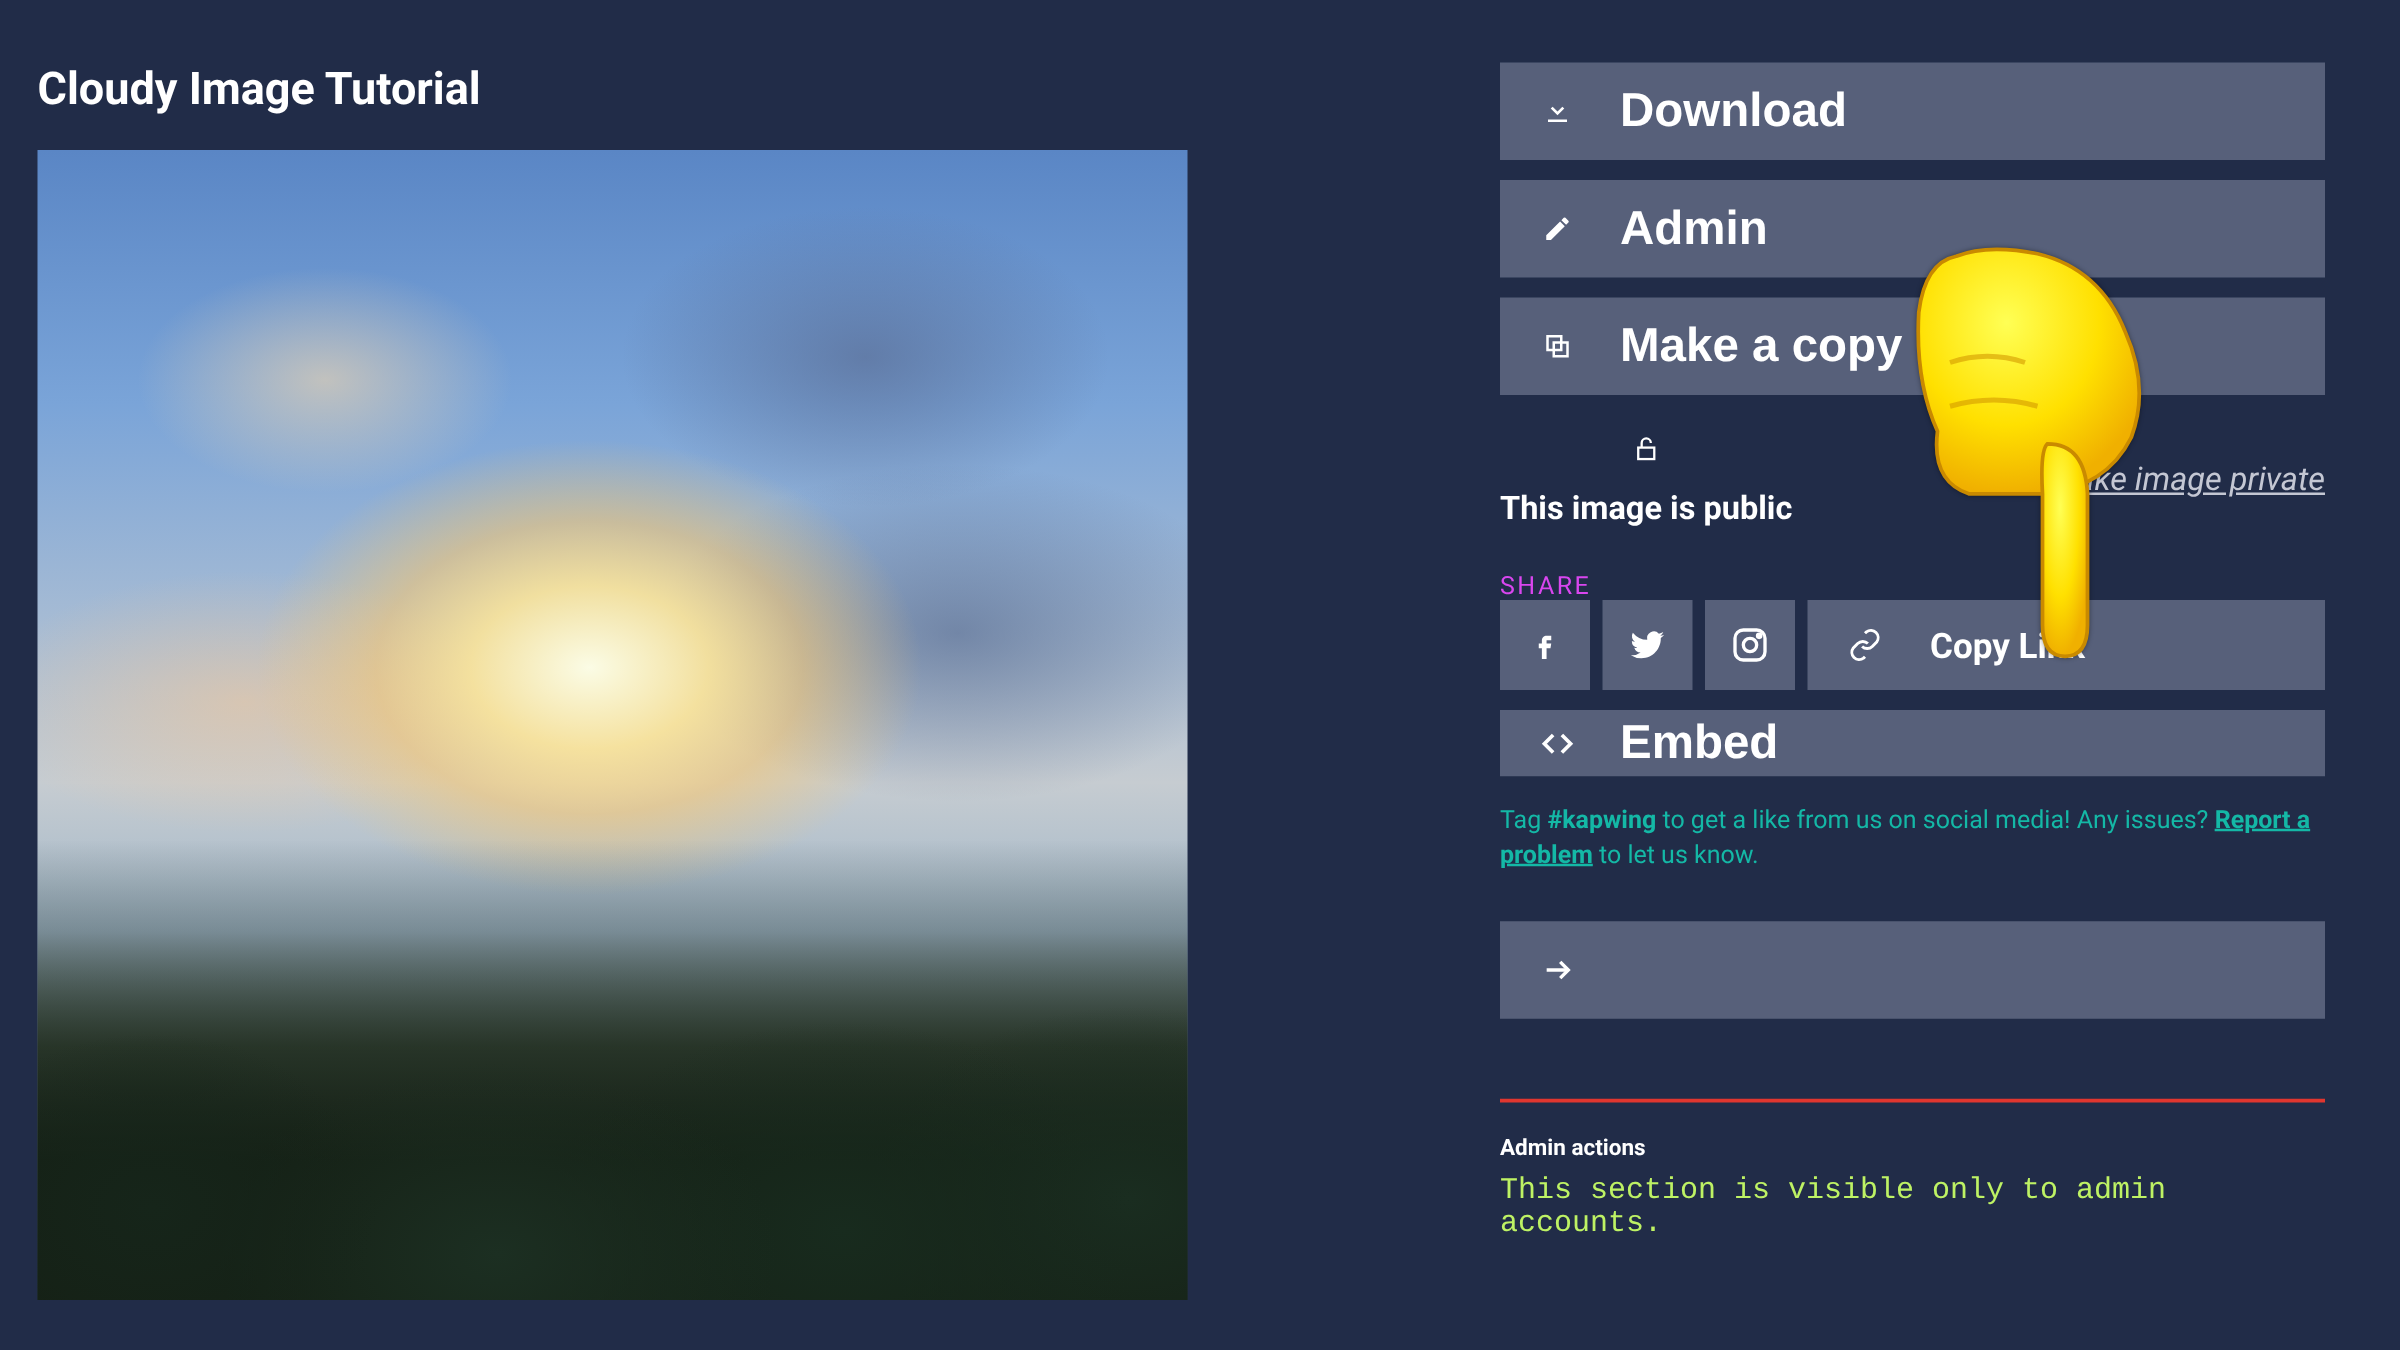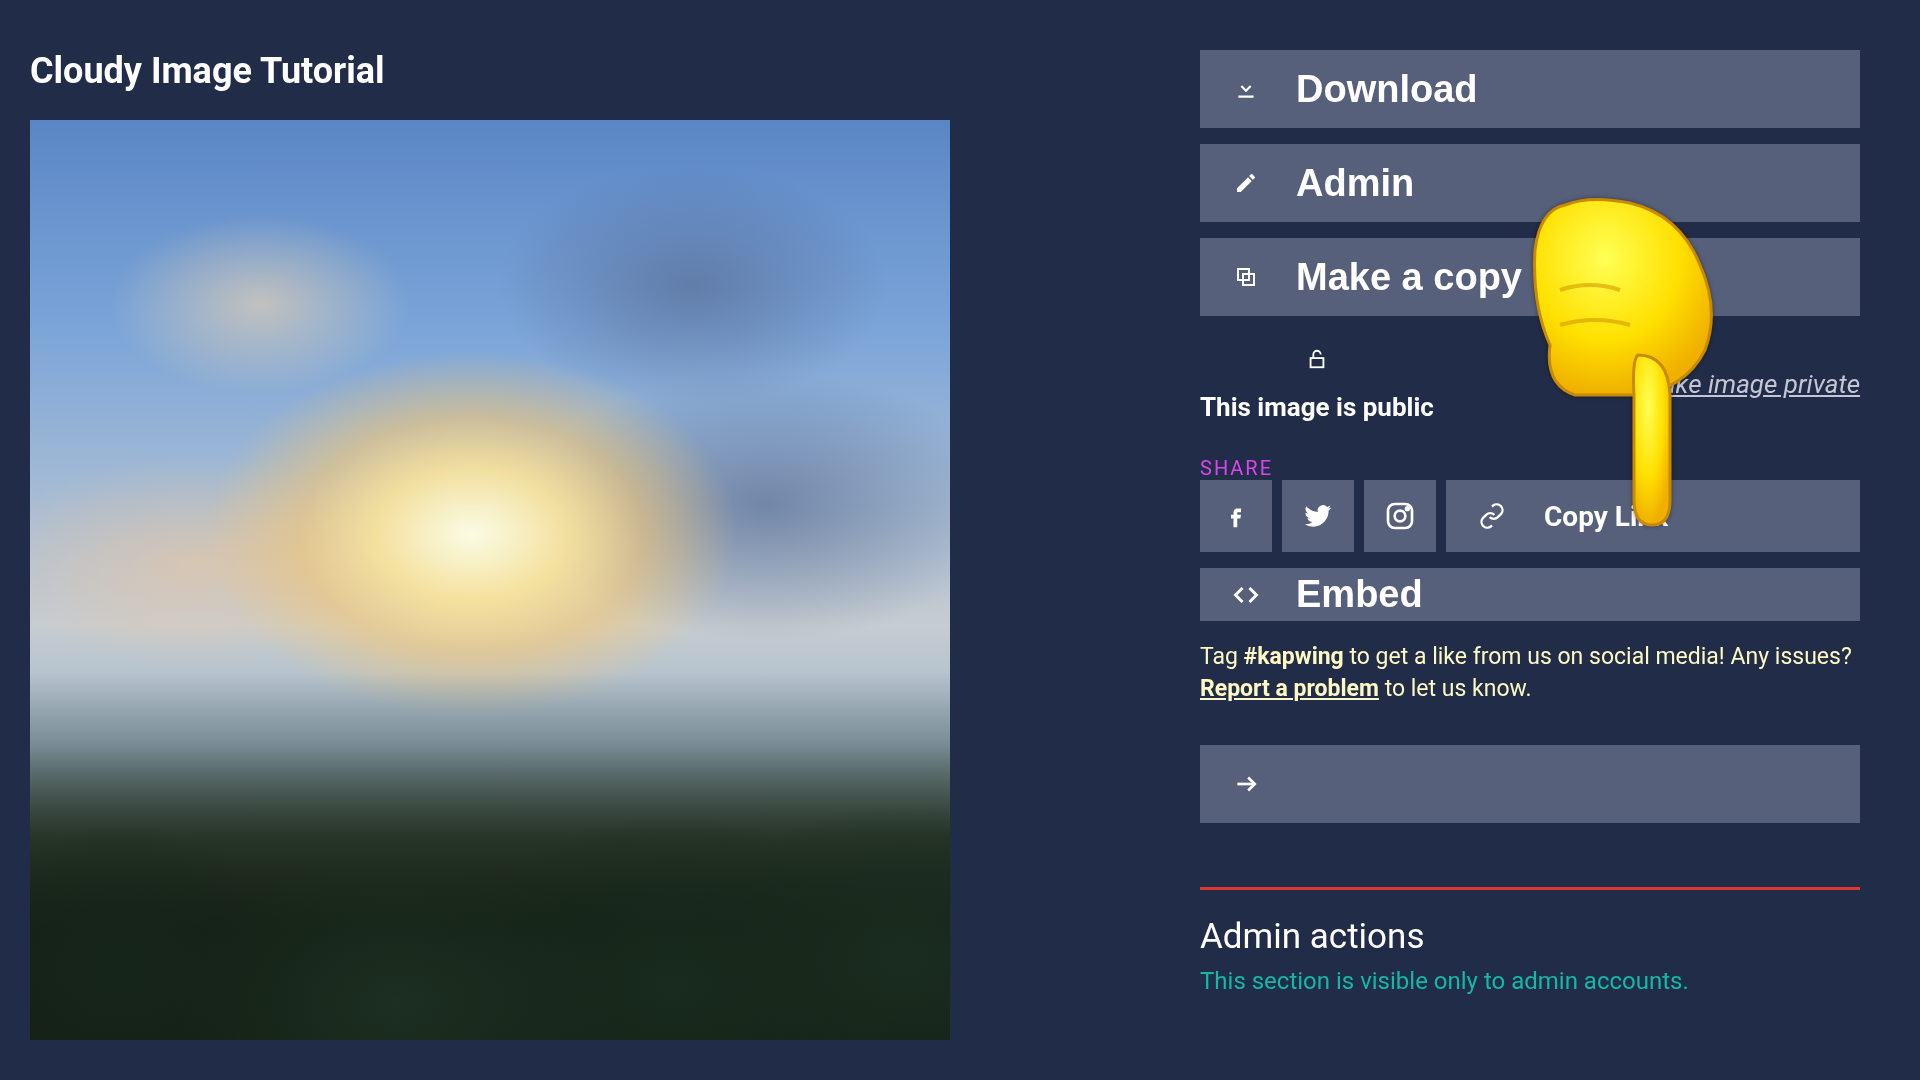--- a/index.html
+++ b/index.html
@@ -97,26 +97,26 @@
     font-size:20px;
     margin-bottom:0;
   }
   .share-row{display:flex;gap:10px;margin-bottom:16px;}
   .share-sq{
     width:72px;height:72px;background:#57607a;display:flex;align-items:center;justify-content:center;cursor:pointer;
   }
   .copy-link{
     flex:1;background:#57607a;display:flex;align-items:center;gap:38px;padding:0 32px;font-size:28px;font-weight:700;cursor:pointer;
   }
-  .tag-text{font-size:23px;color:#fef9c3;line-height:1.4;margin:20px 0 40px 0;}
+  .tag-text{font-size:20px;color:#14b8a6;line-height:1.4;margin:20px 0 40px 0;}
   .tag-text b{font-weight:700;}
   .tag-text .u{text-decoration:underline;font-weight:700;cursor:pointer;}
   .admin-sep{height:3px;background:#e0362f;margin-bottom:26px;}
-  .admin-title{font-size:35px;font-weight:400;margin-bottom:10px;}
-  .admin-sub{font-size:24px;color:#14b8a6;}
+  .admin-title{font-size:18px;font-weight:700;margin-bottom:10px;}
+  .admin-sub{font-size:24px;color:#bef264;font-family:Liberation Mono, monospace;}
 
   
   .hand{
     position:absolute;
     left:1520px;
     top:195px;
     width:210px;
     height:340px;
     pointer-events:none;
     z-index:50;

